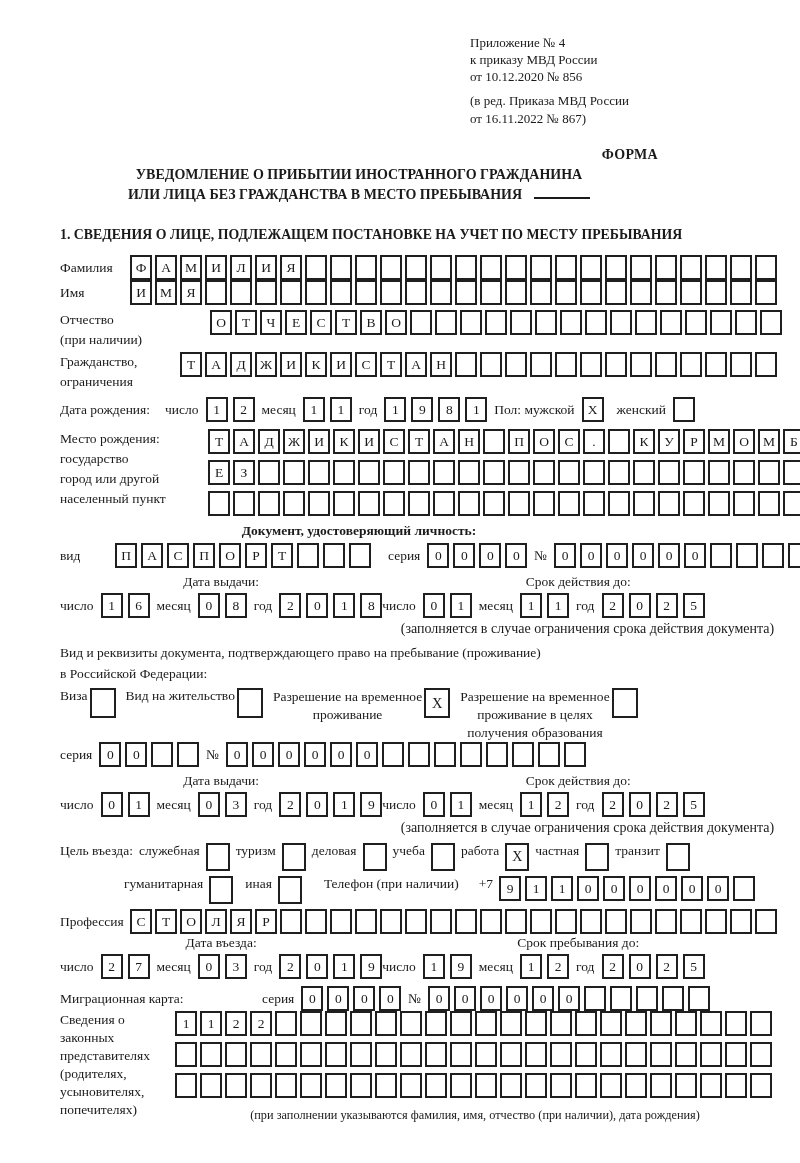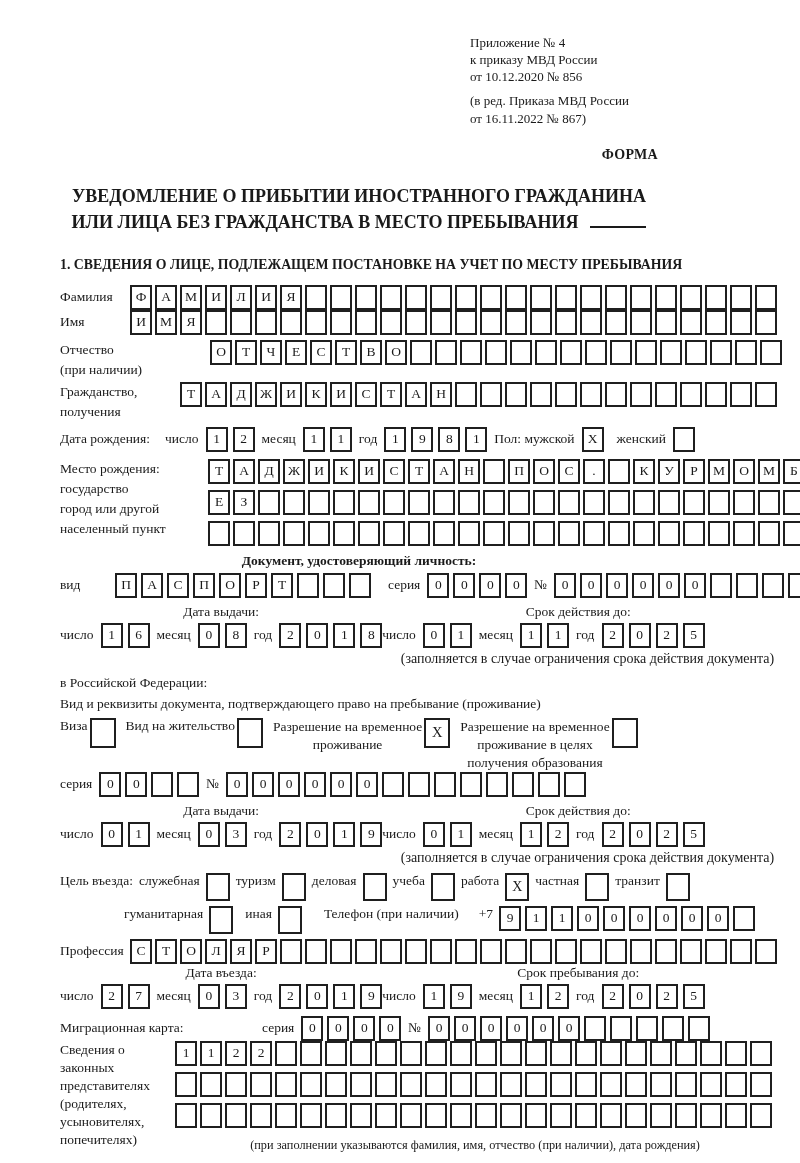--- a/index.html
+++ b/index.html
@@ -7,21 +7,21 @@
   body {
     background:#ffffff; color:#1a1a1a; overflow:hidden;
     font-family:"Liberation Serif","DejaVu Serif",serif; font-size:13.5px;
   }
   .page { padding:34px 26px 0 60px; width:684px; height:1163px; }
 
   .hdr { margin-left:auto; width:188px; font-size:13px; line-height:1.32; }
   .hdr-grp2 { margin-top:7px; }
   .form-label { text-align:right; font-weight:bold; margin-top:20px; font-size:14px; letter-spacing:.3px; }
 
-  .title { text-align:center; font-weight:bold; font-size:18px; line-height:1.45; margin-top:20px; }
+  .title { text-align:center; font-weight:bold; font-size:14px; line-height:1.45; margin-top:2px; }
   .blankline { display:inline-block; width:56px; height:4px; border-bottom:2px solid #1a1a1a; margin-left:12px; }
 
   .sec-heading { font-weight:bold; font-size:13.8px; text-align:center; margin-top:22px; white-space:nowrap; }
 
   .frow { display:flex; align-items:flex-start; flex-wrap:nowrap; }
   .vcenter { align-items:center; }
   .lblcol { flex:none; line-height:20px; }
   .lblcol.tight { line-height:18px; }
   .lbl { flex:none; white-space:nowrap; }
   .w70{width:70px} .w150{width:150px} .w120{width:120px} .w148{width:148px} .w115{width:115px} .w48{width:48px} .w165{width:165px}
@@ -174,21 +174,21 @@
         <span class="cbox"></span>
         <span class="cbox"></span>
         <span class="cbox"></span>
         <span class="cbox"></span>
       </div>
   </div>
 
   <div class="frow mt2">
     <div class="lblcol w120">
       <div>Гражданство,</div>
-      <div>получения</div>
+      <div>ограничения</div>
     </div>
     <div class="boxes">
         <span class="cbox">Т</span>
         <span class="cbox">А</span>
         <span class="cbox">Д</span>
         <span class="cbox">Ж</span>
         <span class="cbox">И</span>
         <span class="cbox">К</span>
         <span class="cbox">И</span>
         <span class="cbox">С</span>
@@ -408,22 +408,22 @@
             <span class="cbox">0</span>
             <span class="cbox">2</span>
             <span class="cbox">5</span>
           </span>
       </div>
       <div class="dd-note">(заполняется в случае ограничения срока действия документа)</div>
     </div>
   </div>
 
   <div class="intro mt5">
+    <div>Вид и реквизиты документа, подтверждающего право на пребывание (проживание)</div>
     <div>в Российской Федерации:</div>
-    <div>Вид и реквизиты документа, подтверждающего право на пребывание (проживание)</div>
   </div>
 
   <div class="frow permits mt4">
     <span class="lbl">Виза</span>
     <span class="boxes check">
         <span class="cbox"></span>
       </span>
     <span class="lbl ml8">Вид на жительство</span>
     <span class="boxes check">
         <span class="cbox"></span>

